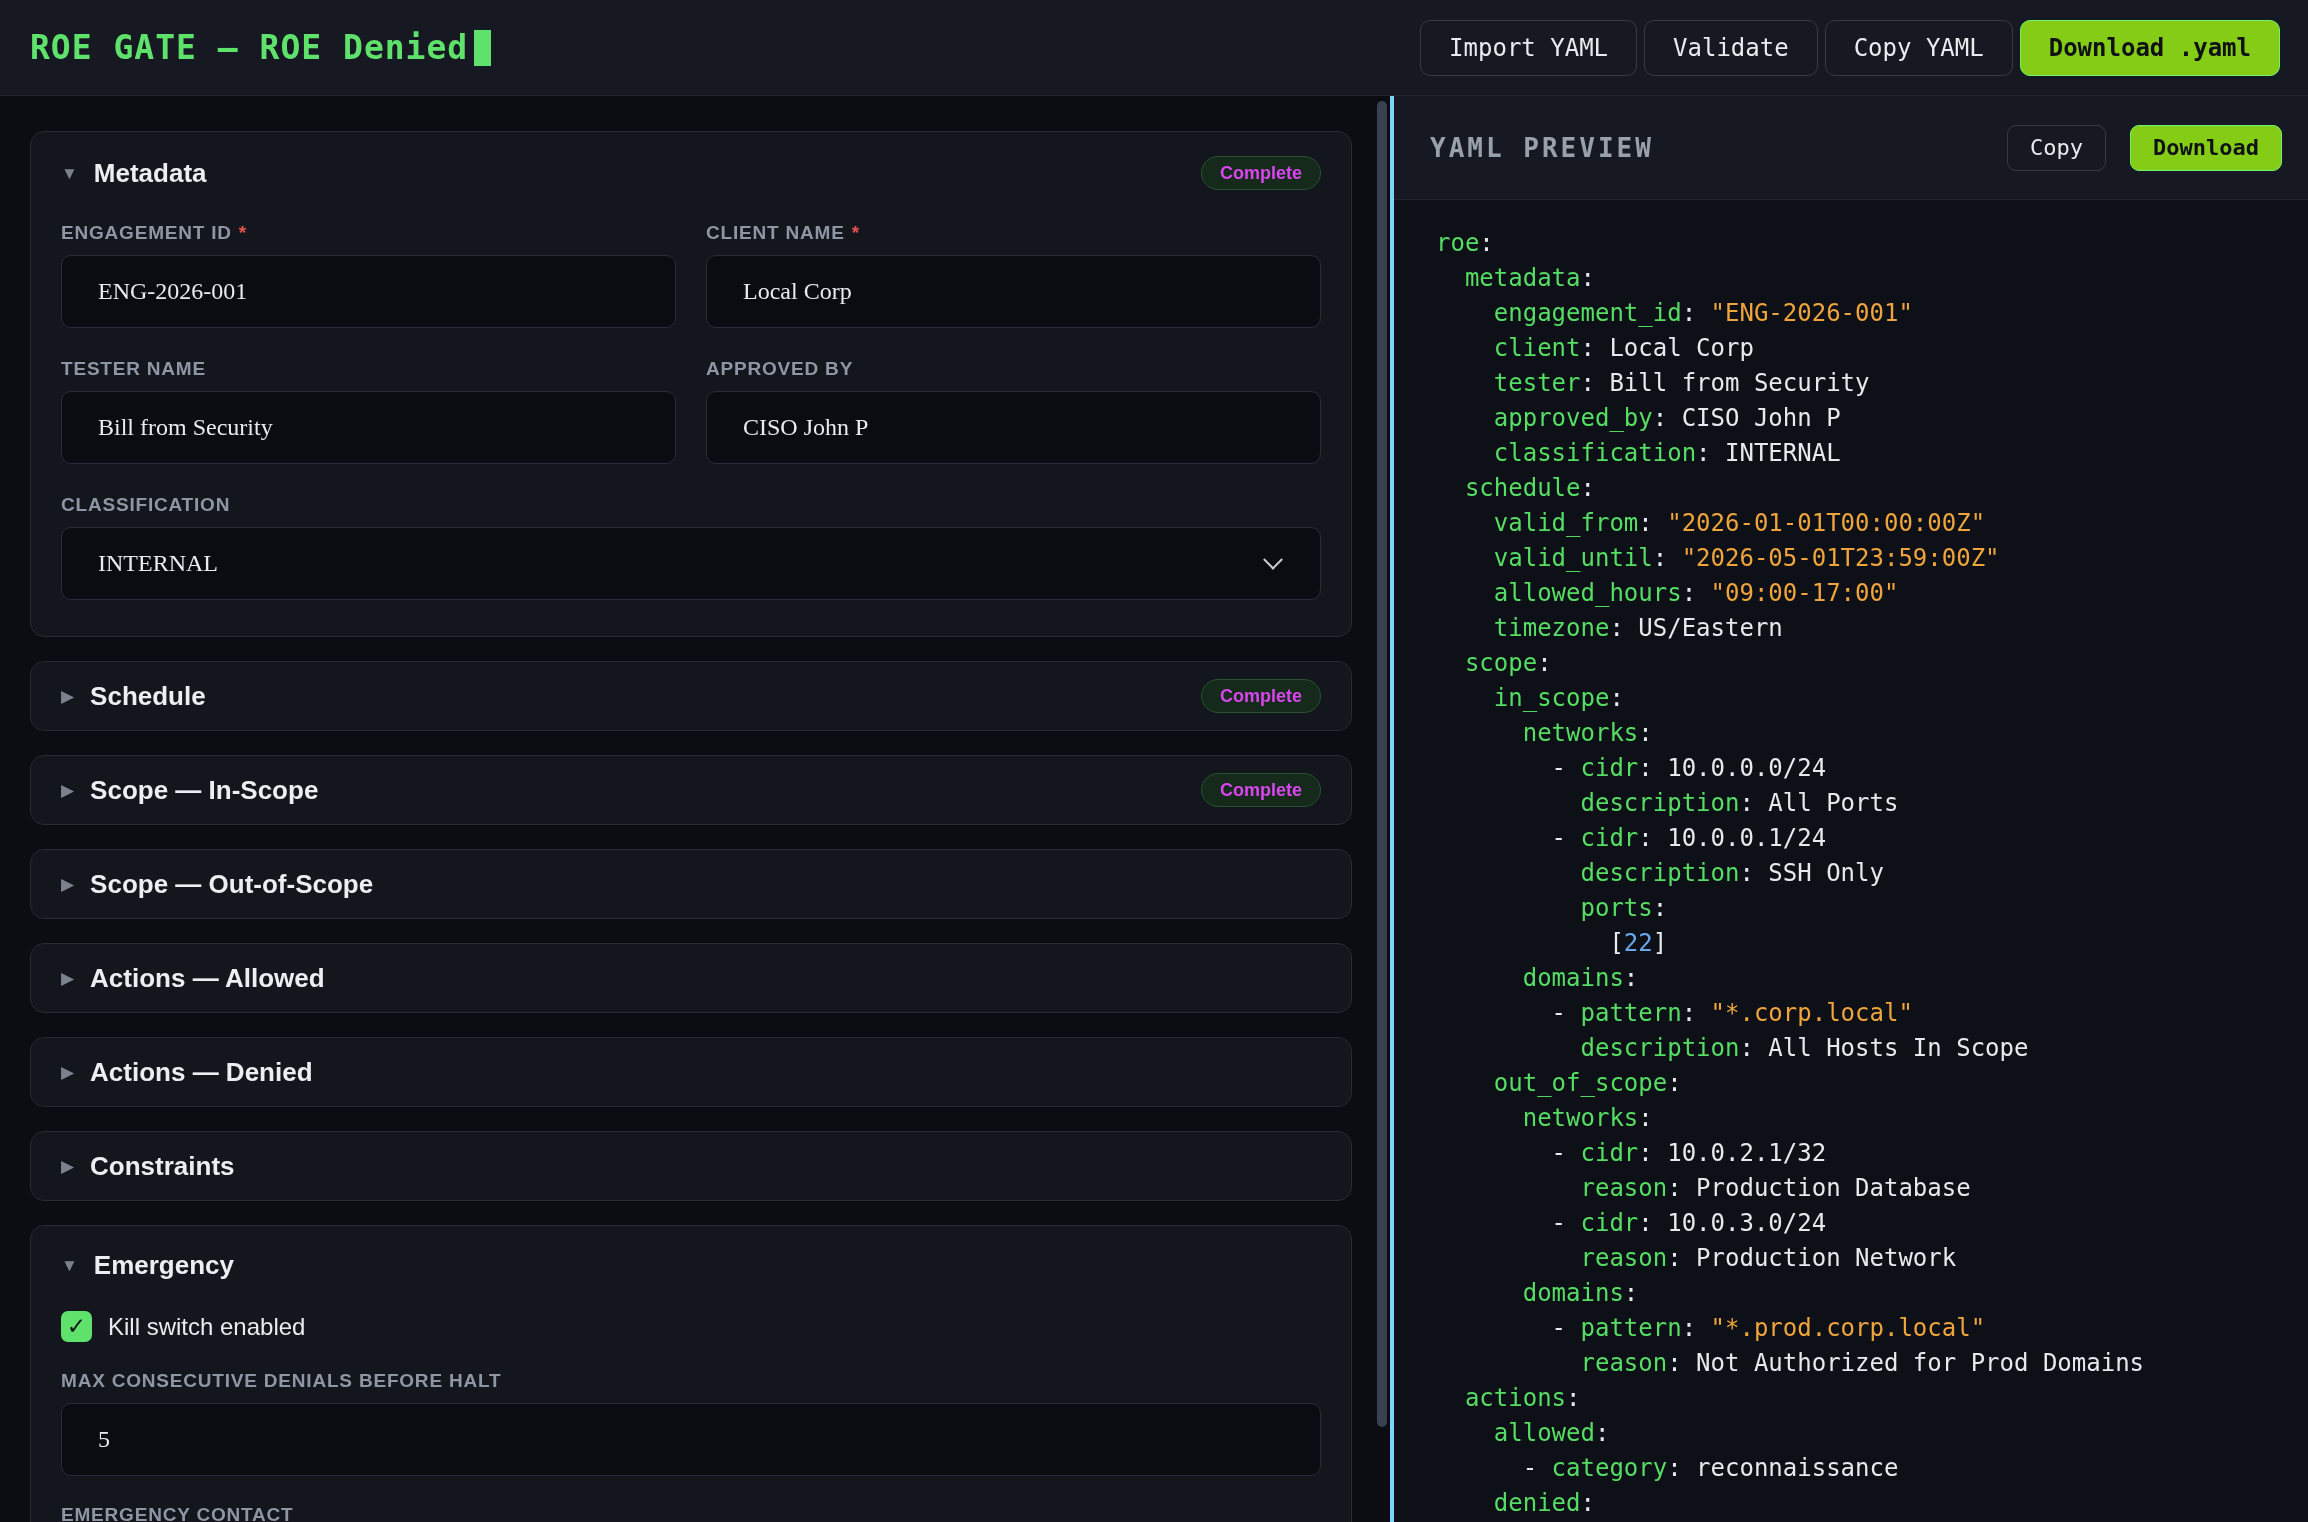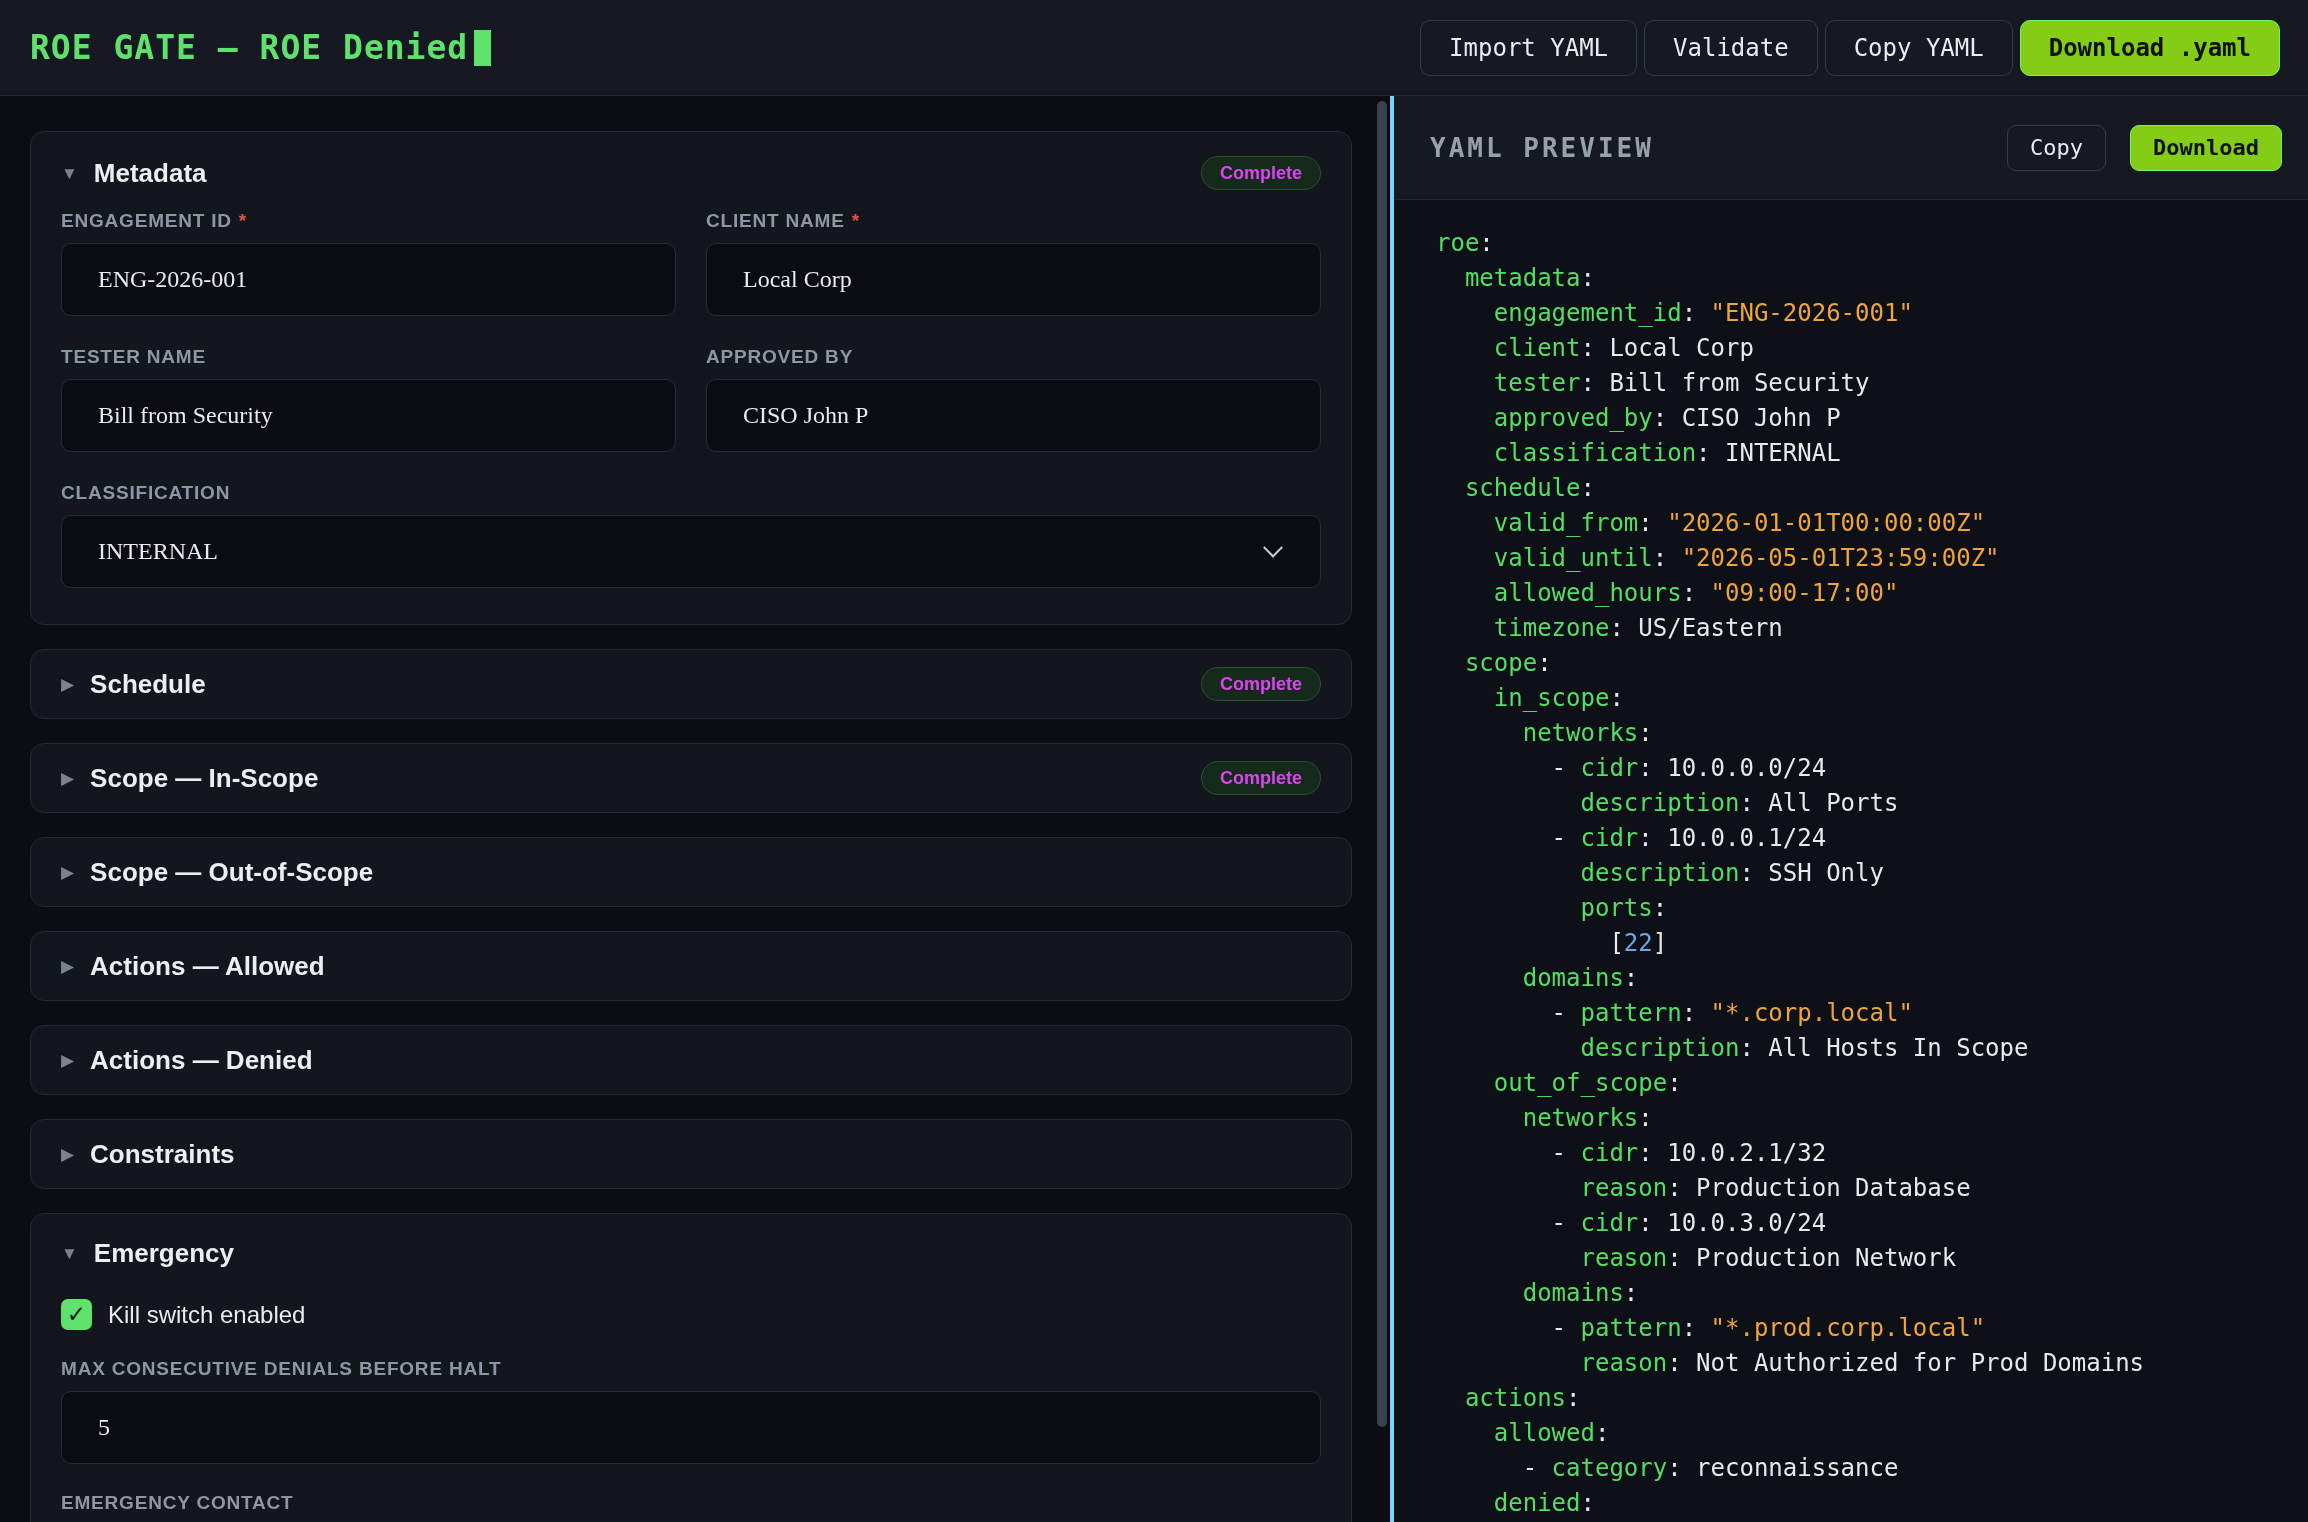--- a/index.html
+++ b/index.html
@@ -55,21 +55,21 @@
   .card-title { font-size:26px; font-weight:bold; color:#eceef1; }
   .badge {
     margin-left:auto; font-size:18px; font-weight:bold; color:#d946ef;
     background:#152a1b; border:1px solid #29512f; border-radius:999px;
     padding:7px 18px; line-height:1;
   }
 
   
   .grid2 {
     display:grid; grid-template-columns:1fr 1fr; column-gap:30px; row-gap:30px;
-    margin-top:20px;
+    margin-top:32px;
   }
   .full { grid-column:1 / -1; }
   .field label { display:block; font-size:19px; font-weight:bold; color:#8f96a3; letter-spacing:0.8px; margin-bottom:11px; }
   .req { color:#e5534b; margin-left:7px; }
   .input {
     height:73px; background:#0a0c11; border:1px solid #272d38; border-radius:10px;
     font-family:Liberation Serif, serif; font-size:24px; color:#e9ebee;
     display:flex; align-items:center; padding:0 36px; cursor:text;
   }
   .select { justify-content:space-between; cursor:pointer; }

